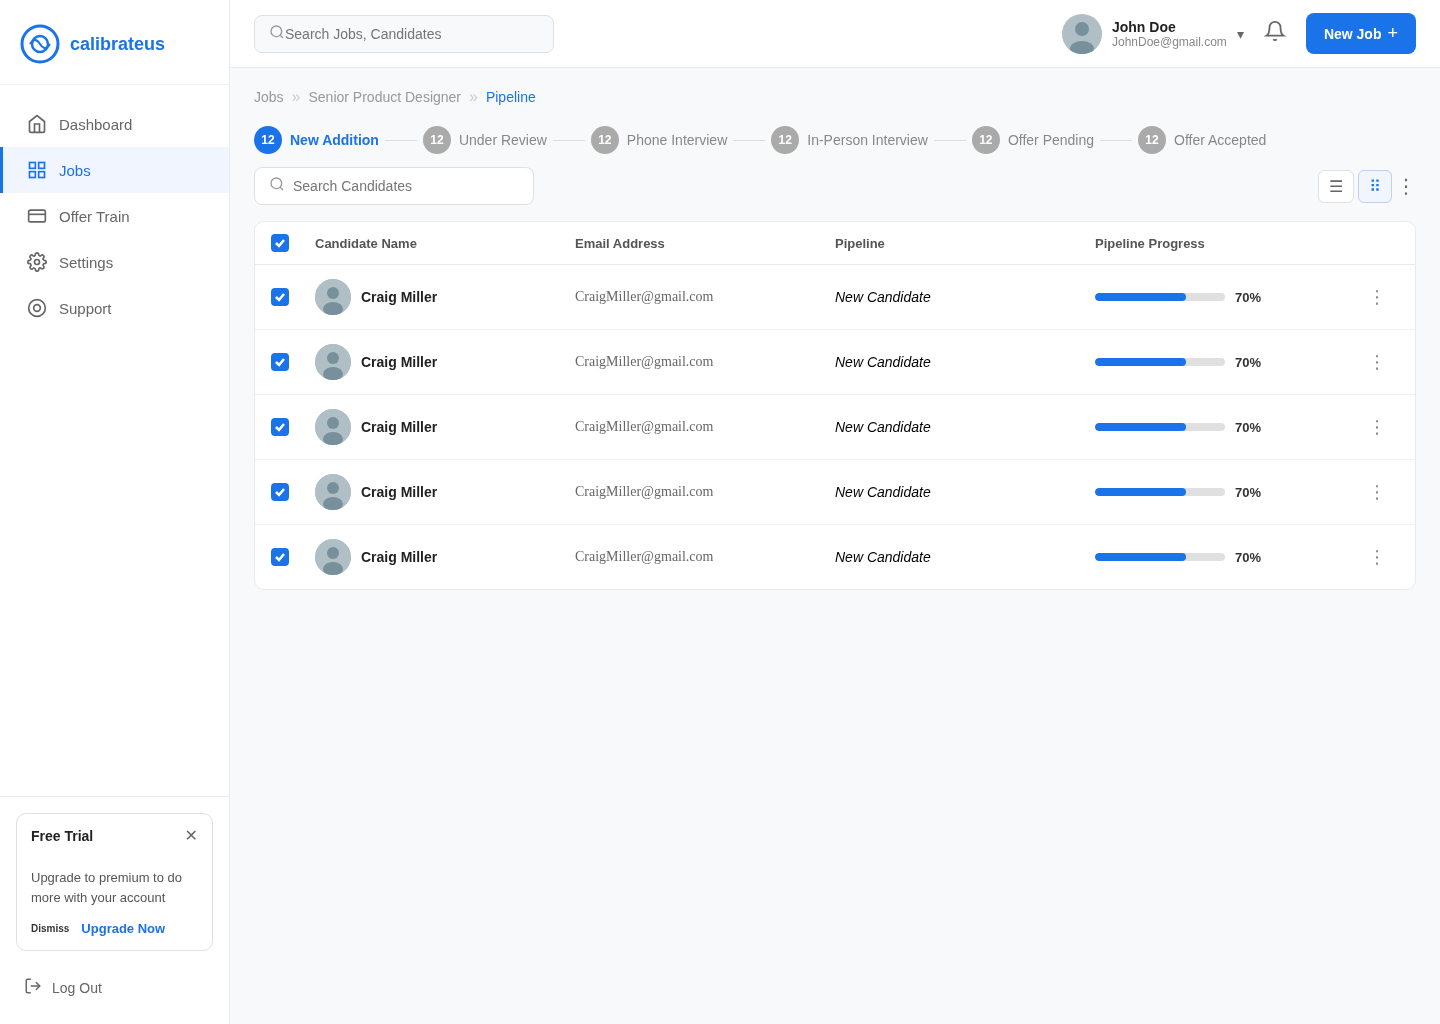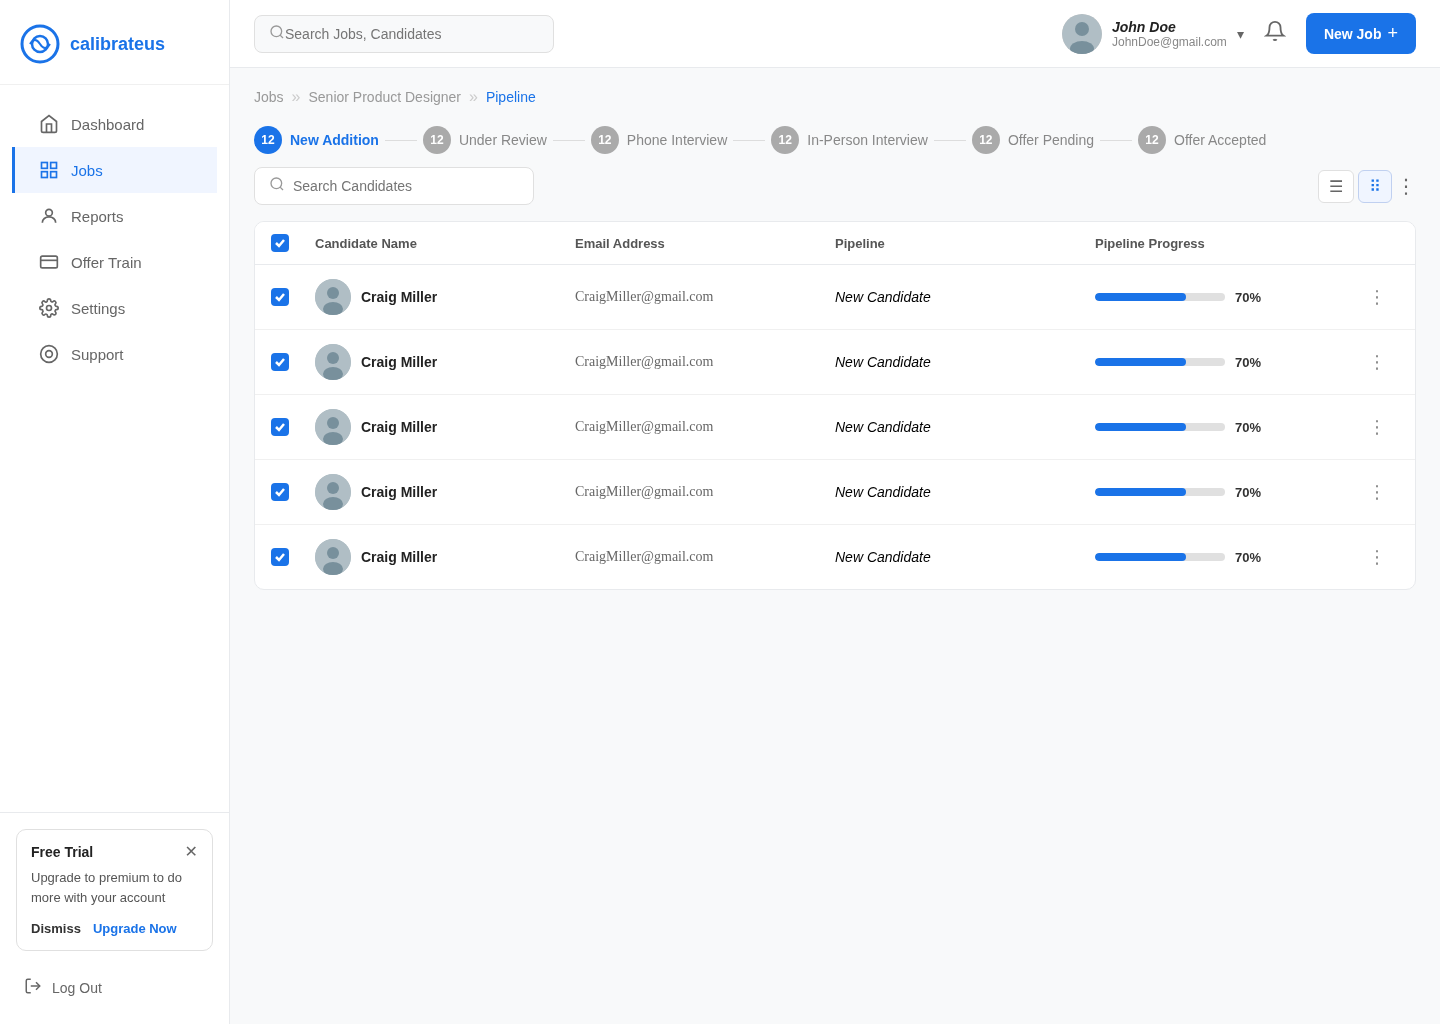--- a/index.html
+++ b/index.html
@@ -29,21 +29,21 @@
       width: 40px;
       height: 40px;
     }
     .logo-text {
       font-size: 18px;
       font-weight: 700;
       color: #1a73e8;
     }
     .sidebar-nav {
       flex: 1;
-      padding: 16px 12px;
+      padding: 16px 0;
     }
     .nav-item {
       display: flex;
       align-items: center;
       gap: 12px;
       padding: 13px 24px;
       cursor: pointer;
       color: #666;
       font-size: 15px;
       font-weight: 500;
@@ -72,21 +72,21 @@
       border: 1px solid #e0e0e0;
       border-radius: 10px;
       padding: 14px;
       margin-bottom: 16px;
       position: relative;
     }
     .free-trial-title {
       font-weight: 700;
       font-size: 14px;
       color: #222;
-      margin-bottom: 8px;
+      margin-bottom: 24px;
       display: flex;
       align-items: center;
       justify-content: space-between;
     }
     .close-btn {
       cursor: pointer;
       color: #666;
       font-size: 16px;
       background: none;
       border: none;
@@ -97,21 +97,21 @@
       color: #555;
       line-height: 1.5;
       margin-bottom: 14px;
     }
     .free-trial-actions {
       display: flex;
       gap: 12px;
       align-items: center;
     }
     .dismiss-btn {
-      font-size: 13px;
+      font-size: 10px;
       font-weight: 600;
       color: #333;
       background: none;
       border: none;
       cursor: pointer;
     }
     .upgrade-btn {
       font-size: 13px;
       font-weight: 600;
       color: #1a73e8;
@@ -181,21 +181,21 @@
       width: 40px;
       height: 40px;
       border-radius: 50%;
       background: #ccc;
       overflow: hidden;
       display: flex;
       align-items: center;
       justify-content: center;
     }
     .avatar svg { width: 40px; height: 40px; }
-    .user-name { font-weight: 600; font-size: 14px; color: #222; font-style: italic; }
+    .user-name { font-weight: 600; font-size: 14px; color: #222; }
     .user-email { font-size: 12px; color: #888; }
     .chevron-down { color: #666; font-size: 14px; }
     .bell-btn {
       background: none;
       border: none;
       cursor: pointer;
       font-size: 20px;
       color: #666;
       padding: 4px;
     }
@@ -459,29 +459,20 @@
         <svg width="20" height="20" viewBox="0 0 24 24" fill="none" stroke="currentColor" stroke-width="2">
           <rect x="3" y="3" width="7" height="7"></rect>
             <rect x="14" y="3" width="7" height="7"></rect>
           <rect x="3" y="14" width="7" height="7"></rect>
             <rect x="14" y="14" width="7" height="7"></rect>
         </svg>
       </span>
       <span>Jobs</span>
     </div>
 
-    <div class="nav-item">
-      <span class="nav-icon">
-        <svg width="20" height="20" viewBox="0 0 24 24" fill="none" stroke="currentColor" stroke-width="2">
-          <circle cx="12" cy="8" r="4"></circle>
-            <path d="M4 20c0-4 3.6-7 8-7s8 3 8 7"></path>
-        </svg>
-      </span>
-      <span>Reports</span>
-    </div>
 
     <div class="nav-item">
       <span class="nav-icon">
         <svg width="20" height="20" viewBox="0 0 24 24" fill="none" stroke="currentColor" stroke-width="2">
           <rect x="2" y="5" width="20" height="14" rx="2"></rect>
             <line x1="2" y1="10" x2="22" y2="10"></line>
         </svg>
       </span>
       <span>Offer Train</span>
     </div>

